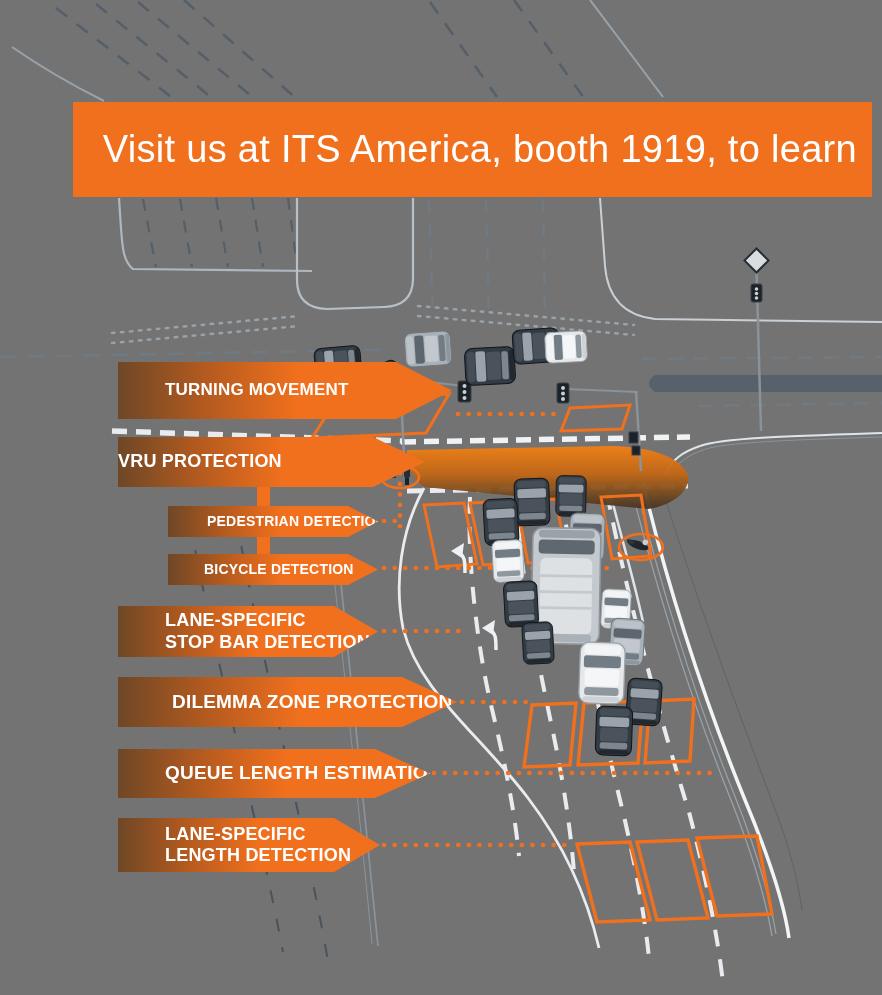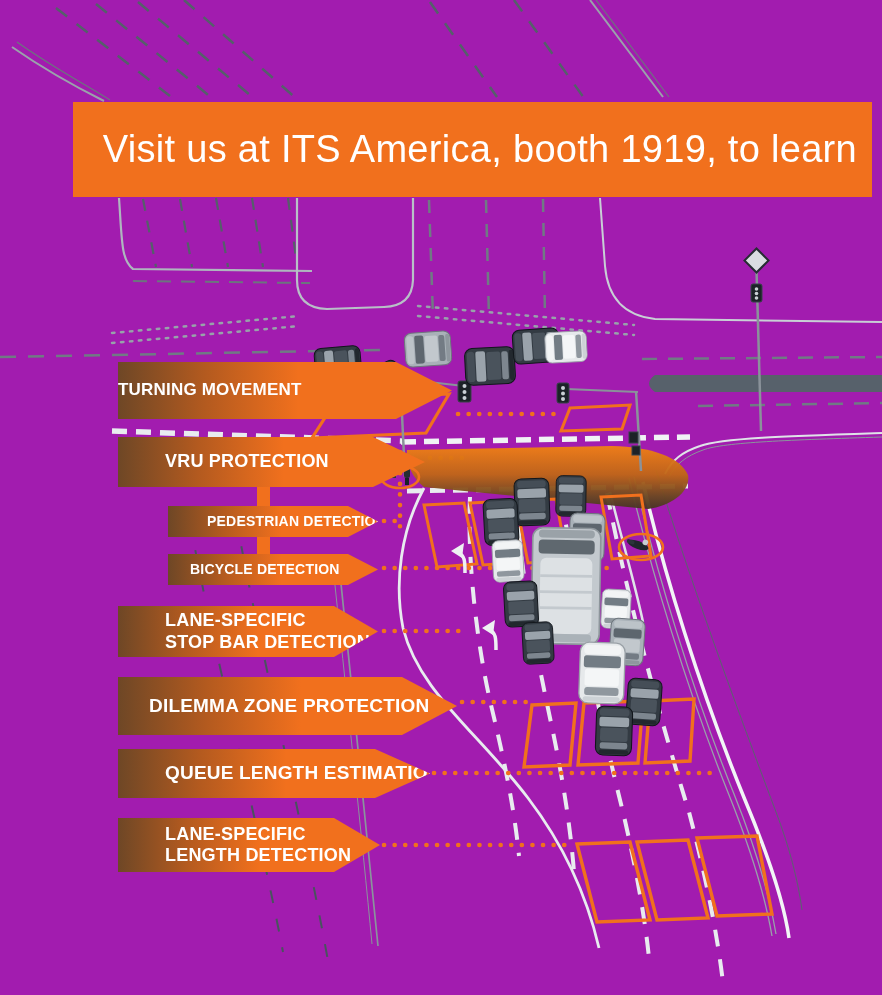--- a/index.html
+++ b/index.html
@@ -1,18 +1,18 @@
 <!DOCTYPE html>
 <html><head>
 <meta charset="utf-8">
 <style>
   html,body{margin:0;padding:0;background:#232b33;}
   .stage{
     position:relative;width:882px;height:995px;overflow:hidden;
-    background:#a21caf;
+    background:#737373;
     font-family:"Liberation Sans","DejaVu Sans",sans-serif;
   }
   .stage svg.scene{position:absolute;left:0;top:0;z-index:0;}
   .banner{
     position:absolute;left:73px;top:102px;width:799px;height:95px;
     background:#f1701d;color:#ffffff;z-index:3;
     display:flex;flex-direction:column;justify-content:center;
     text-align:right;padding-right:15px;box-sizing:border-box;
     font-size:38px;font-weight:300;line-height:45px;letter-spacing:0.3px;
     white-space:nowrap;
@@ -276,45 +276,45 @@
     </g>
   </g>
 </svg>
 
 <div class="banner">
   <div>Visit us at ITS America, booth 1919, to learn</div>
 </div>
 
 <div class="connector"></div>
 
-<div class="callout" style="left:118px;top:362px;width:334px;height:57px;--tip:56px;font-size:17px;">
+<div class="callout" style="left:118px;top:362px;width:334px;height:57px;--tip:56px;padding-left:47px;font-size:17px;">
   <span>TURNING MOVEMENT</span>
 </div>
 
-<div class="callout" style="left:118px;top:437px;width:307px;height:50px;--tip:52px;padding-left:47px;font-size:18px;">
+<div class="callout" style="left:118px;top:437px;width:307px;height:50px;--tip:52px;font-size:18px;">
   <span>VRU PROTECTION</span>
 
 </div>
 
 <div class="callout" style="left:168px;top:506px;width:210px;height:31px;--tip:30px;padding-left:39px;font-size:14px;">
   <span>PEDESTRIAN DETECTION</span>
 
 </div>
 
-<div class="callout" style="left:168px;top:554px;width:210px;height:31px;--tip:30px;padding-left:22px;font-size:14px;">
+<div class="callout" style="left:168px;top:554px;width:210px;height:31px;--tip:30px;padding-left:36px;font-size:14px;">
   <span>BICYCLE DETECTION</span>
 
 </div>
 
 <div class="callout" style="left:118px;top:606px;width:260px;height:51px;--tip:44px;padding-left:47px;font-size:18px;">
   <span>LANE-SPECIFIC</span>
   <span>STOP BAR DETECTION</span>
 </div>
 
-<div class="callout" style="left:118px;top:677px;width:339px;height:58px;--tip:55px;padding-left:31px;font-size:19px;">
+<div class="callout" style="left:118px;top:677px;width:339px;height:50px;--tip:55px;padding-left:54px;font-size:19px;">
   <span>DILEMMA ZONE PROTECTION</span>
 
 </div>
 
 <div class="callout" style="left:118px;top:749px;width:312px;height:49px;--tip:55px;padding-left:47px;font-size:19px;">
   <span>QUEUE LENGTH ESTIMATION</span>
 
 </div>
 
 <div class="callout" style="left:118px;top:818px;width:262px;height:54px;--tip:46px;padding-left:47px;font-size:18px;">

